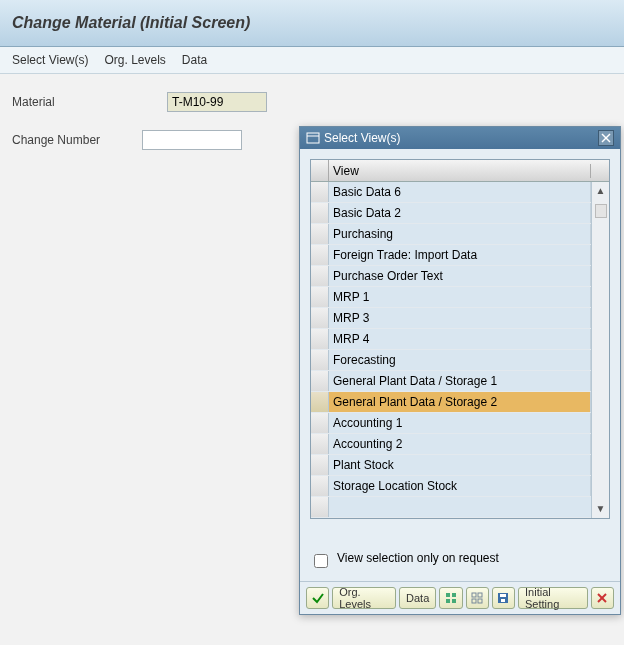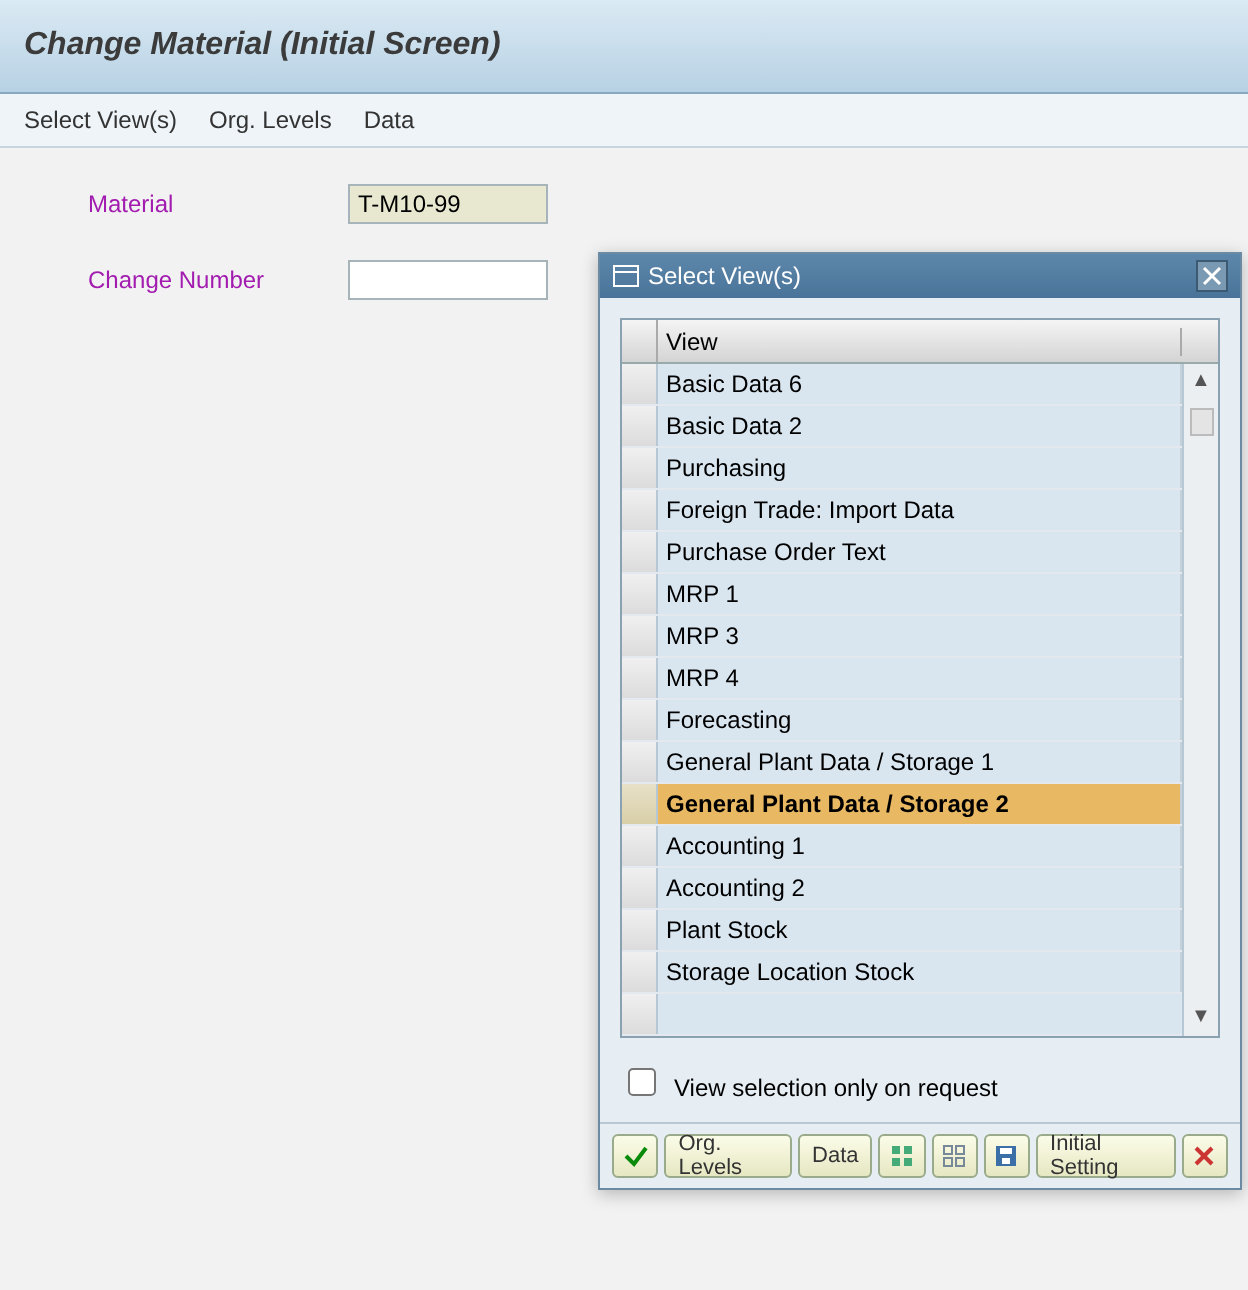--- a/index.html
+++ b/index.html
@@ -39,33 +39,32 @@
   .form-area {
     padding: 18px 12px;
   }
   .form-row {
     display: flex;
     align-items: center;
     margin-bottom: 18px;
   }
   .form-label {
     width: 130px;
-    color: #a21caf;
-    margin-left: 32px;
+    color: #404040;
   }
   .form-input {
     width: 100px;
     height: 20px;
     border: 1px solid #a8b4bc;
     background: #fff;
     padding: 2px 4px;
     font-family: inherit;
     font-size: 12px;
   }
-  .form-input.material { background: #e8e8d0; }
+  .form-input.material { background: #e8e8d0; margin-left: 25px; }
 
   
   .dialog {
     position: absolute;
     left: 299px;
     top: 126px;
     width: 322px;
     background: #e6eef4;
     border: 1px solid #6b8aa3;
     box-shadow: 0 2px 8px rgba(0,0,0,0.25);
@@ -148,21 +147,20 @@
   }
   .view-row .name-col {
     flex: 1;
     padding-left: 4px;
     border-right: 1px solid #c4d1db;
     height:100%;
     display:flex; align-items:center;
   }
   .view-row.selected .name-col {
     background: #e8b862;
-    font-weight: bold;
   }
   .view-row.selected .sel-col {
     background: linear-gradient(to bottom,#e8e0c8,#d8cfa8);
   }
   .vscrollbar {
     position: absolute;
     right: 0; top: 0;
     width: 18px;
     height: 100%;
     background: #eceff2;
@@ -180,22 +178,22 @@
   }
   .vscrollbar .thumb {
     width: 12px; height: 14px;
     background: #e4e4e4;
     border:1px solid #bbb;
     margin-top: 4px;
   }
   .vscrollbar .track { flex:1; }
 
   .checkbox-row {
-    margin-top: 12px;
-    display:flex; align-items:flex-end; gap:6px;
+    margin-top: 32px;
+    display:flex; align-items:flex-start; gap:6px;
   }
   .checkbox-row input { width:14px; height:14px; }
 
   .dialog-footer {
     border-top: 1px solid #b7c7d3;
     background: #e6eef4;
     padding: 5px 6px;
     display:flex;
     align-items:center;
     gap:3px;

